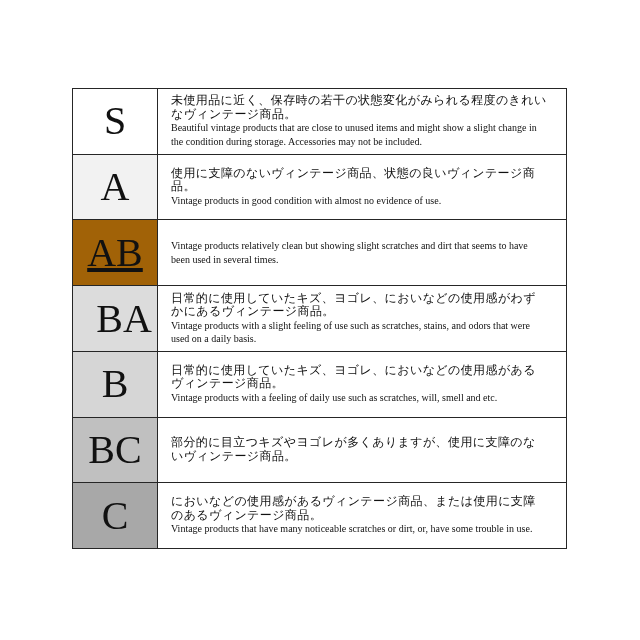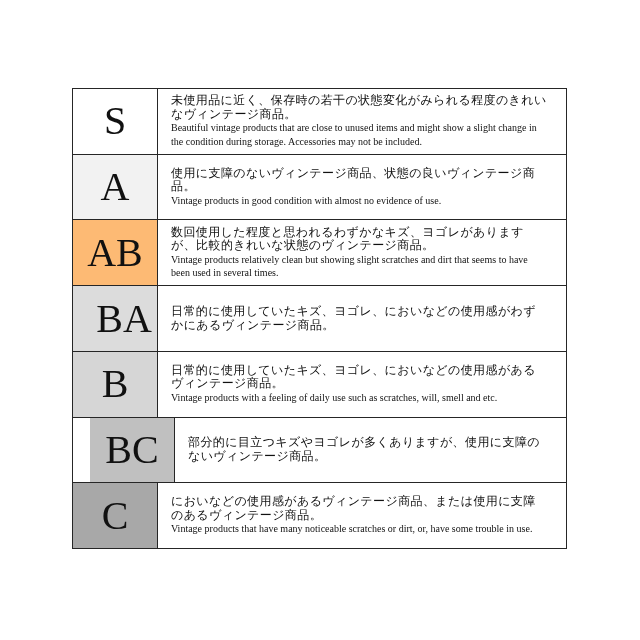--- a/index.html
+++ b/index.html
@@ -88,44 +88,44 @@
 
   <div class="grade-row">
     <div class="grade-cell" style="background: rgb(242, 242, 242);">A</div>
     <div class="desc-cell">
       <div class="desc-jp">使用に支障のないヴィンテージ商品、状態の良いヴィンテージ商品。</div>
       <div class="desc-en">Vintage products in good condition with almost no evidence of use.</div>
     </div>
   </div>
 
   <div class="grade-row">
-    <div class="grade-cell" style="background: #fdba74;">AB</div>
+    <div class="grade-cell" style="background: #a16207; text-decoration: underline;">AB</div>
     <div class="desc-cell">
-      <div class="desc-jp">数回使用した程度と思われるわずかなキズ、ヨゴレがありますが、比較的きれいな状態のヴィンテージ商品。</div>
       <div class="desc-en">Vintage products relatively clean but showing slight scratches and dirt that seems to have been used in several times.</div>
     </div>
   </div>
 
   <div class="grade-row">
     <div class="grade-cell" style="background: rgb(220, 220, 220); padding-left: 18px;">BA</div>
     <div class="desc-cell">
       <div class="desc-jp">日常的に使用していたキズ、ヨゴレ、においなどの使用感がわずかにあるヴィンテージ商品。</div>
+      <div class="desc-en">Vintage products with a slight feeling of use such as scratches, stains, and odors that were used on a daily basis.</div>
     </div>
   </div>
 
   <div class="grade-row">
     <div class="grade-cell" style="background: rgb(214, 214, 214);">B</div>
     <div class="desc-cell">
       <div class="desc-jp">日常的に使用していたキズ、ヨゴレ、においなどの使用感があるヴィンテージ商品。</div>
       <div class="desc-en">Vintage products with a feeling of daily use such as scratches, will, smell and etc.</div>
     </div>
   </div>
 
   <div class="grade-row">
-    <div class="grade-cell" style="background: rgb(192, 192, 192); margin-left: 17px;">BC</div>
+    <div class="grade-cell" style="background: rgb(192, 192, 192);">BC</div>
     <div class="desc-cell">
       <div class="desc-jp">部分的に目立つキズやヨゴレが多くありますが、使用に支障のないヴィンテージ商品。</div>
     </div>
   </div>
 
   <div class="grade-row">
     <div class="grade-cell" style="background: rgb(168, 168, 168);">C</div>
     <div class="desc-cell">
       <div class="desc-jp">においなどの使用感があるヴィンテージ商品、または使用に支障のあるヴィンテージ商品。</div>
       <div class="desc-en">Vintage products that have many noticeable scratches or dirt, or, have some trouble in use.</div>

